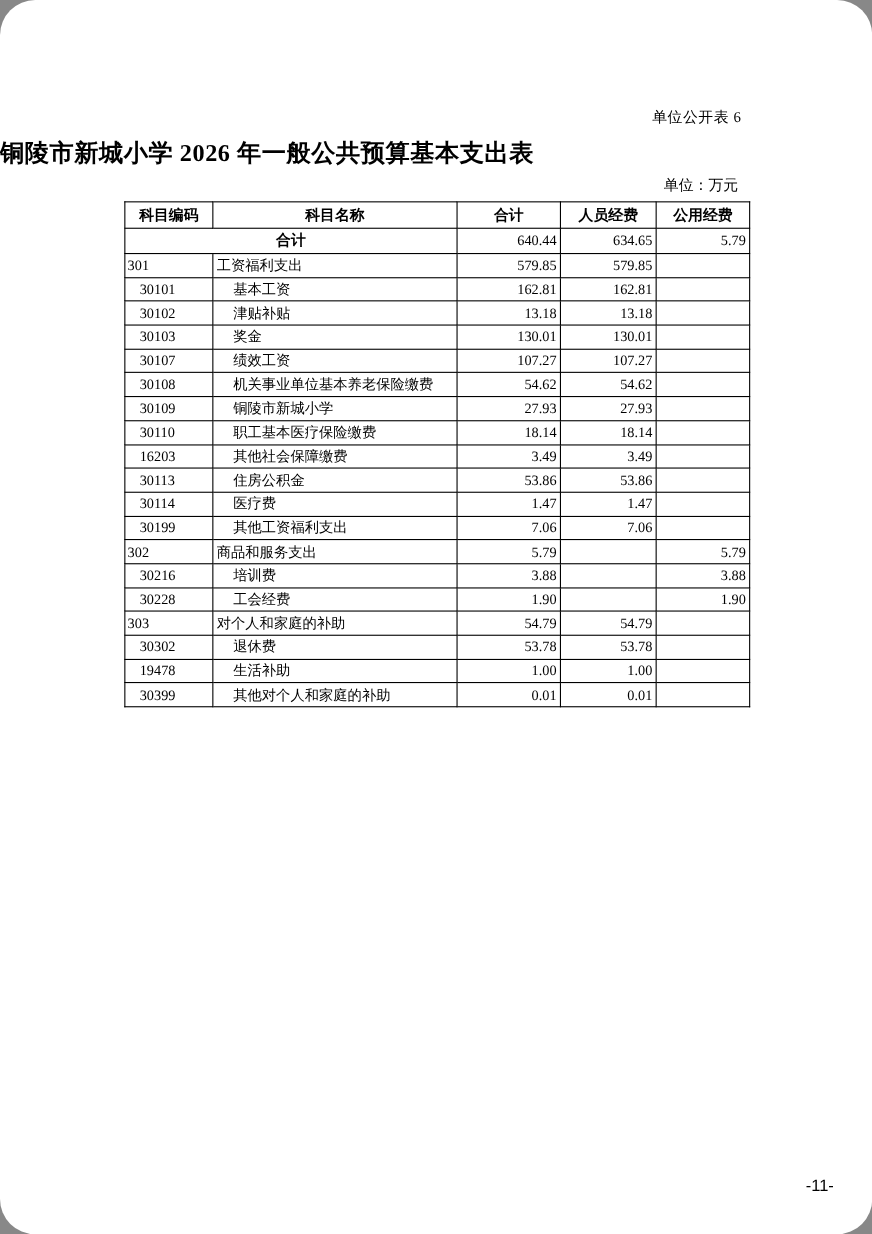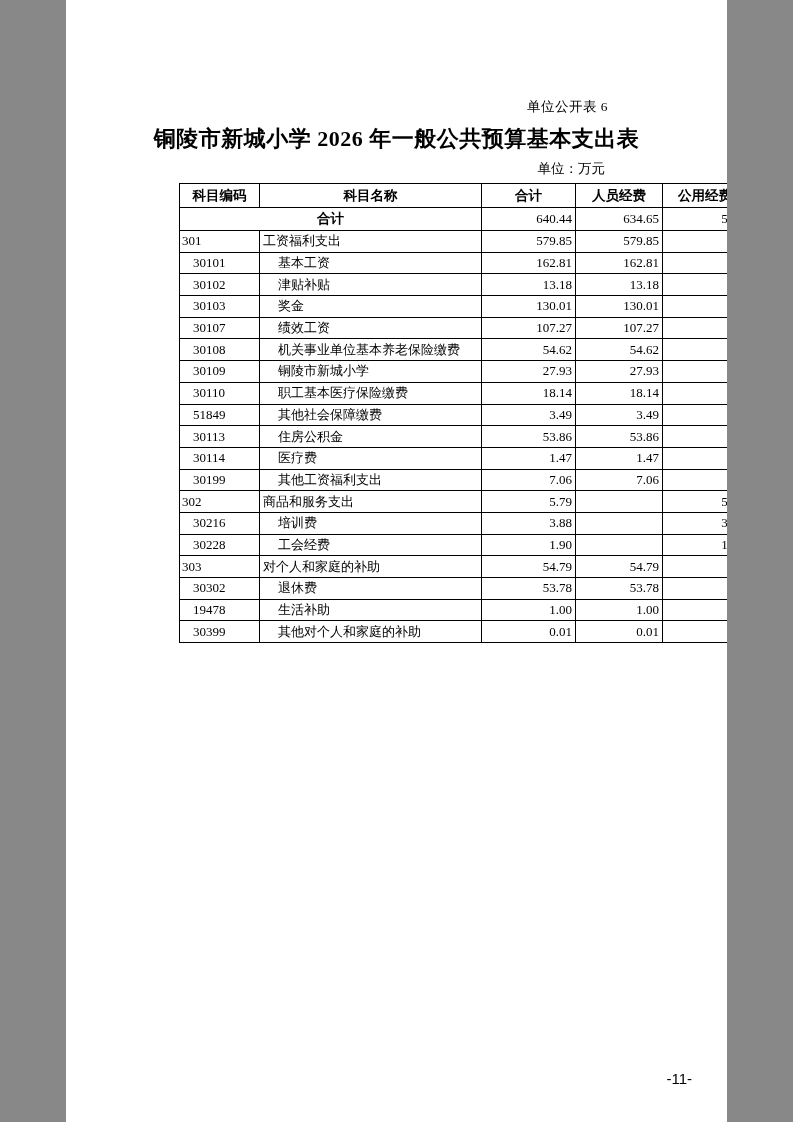--- a/index.html
+++ b/index.html
@@ -1,39 +1,39 @@
 <!DOCTYPE html>
 <html><head>
 <meta charset="utf-8">
 <style>
   * { margin: 0; padding: 0; box-sizing: border-box; }
   html, body { background: #888; }
   .page {
     position: relative;
-    width: 661px;
+    width: 793px;
     height: 1122px;
     margin: 0 auto;
     background: #ffffff;
     color: #000;
     font-family: "Liberation Serif", serif;
     overflow: hidden;
+    border-radius: 32px;
   }
   .doc-label {
     position: absolute;
     top: 98px;
     right: 119px;
     font-size: 13.5px;
     letter-spacing: 0.5px;
   }
   .page-title {
     position: absolute;
     top: 124px;
     left: 0;
     width: 100%;
-    text-align: center;
     font-size: 22px;
     font-weight: bold;
     letter-spacing: 0.5px;
   }
   .unit-note {
     position: absolute;
     top: 160px;
     right: 122px;
     font-size: 13.5px;
   }
@@ -164,21 +164,21 @@
       <td class="cell-num"></td>
     </tr>
         <tr class="sub">
       <td class="cell-code">30110</td>
       <td class="cell-name">职工基本医疗保险缴费</td>
       <td class="cell-num">18.14</td>
       <td class="cell-num">18.14</td>
       <td class="cell-num"></td>
     </tr>
         <tr class="sub">
-      <td class="cell-code">51849</td>
+      <td class="cell-code">16203</td>
       <td class="cell-name">其他社会保障缴费</td>
       <td class="cell-num">3.49</td>
       <td class="cell-num">3.49</td>
       <td class="cell-num"></td>
     </tr>
         <tr class="sub">
       <td class="cell-code">30113</td>
       <td class="cell-name">住房公积金</td>
       <td class="cell-num">53.86</td>
       <td class="cell-num">53.86</td>

